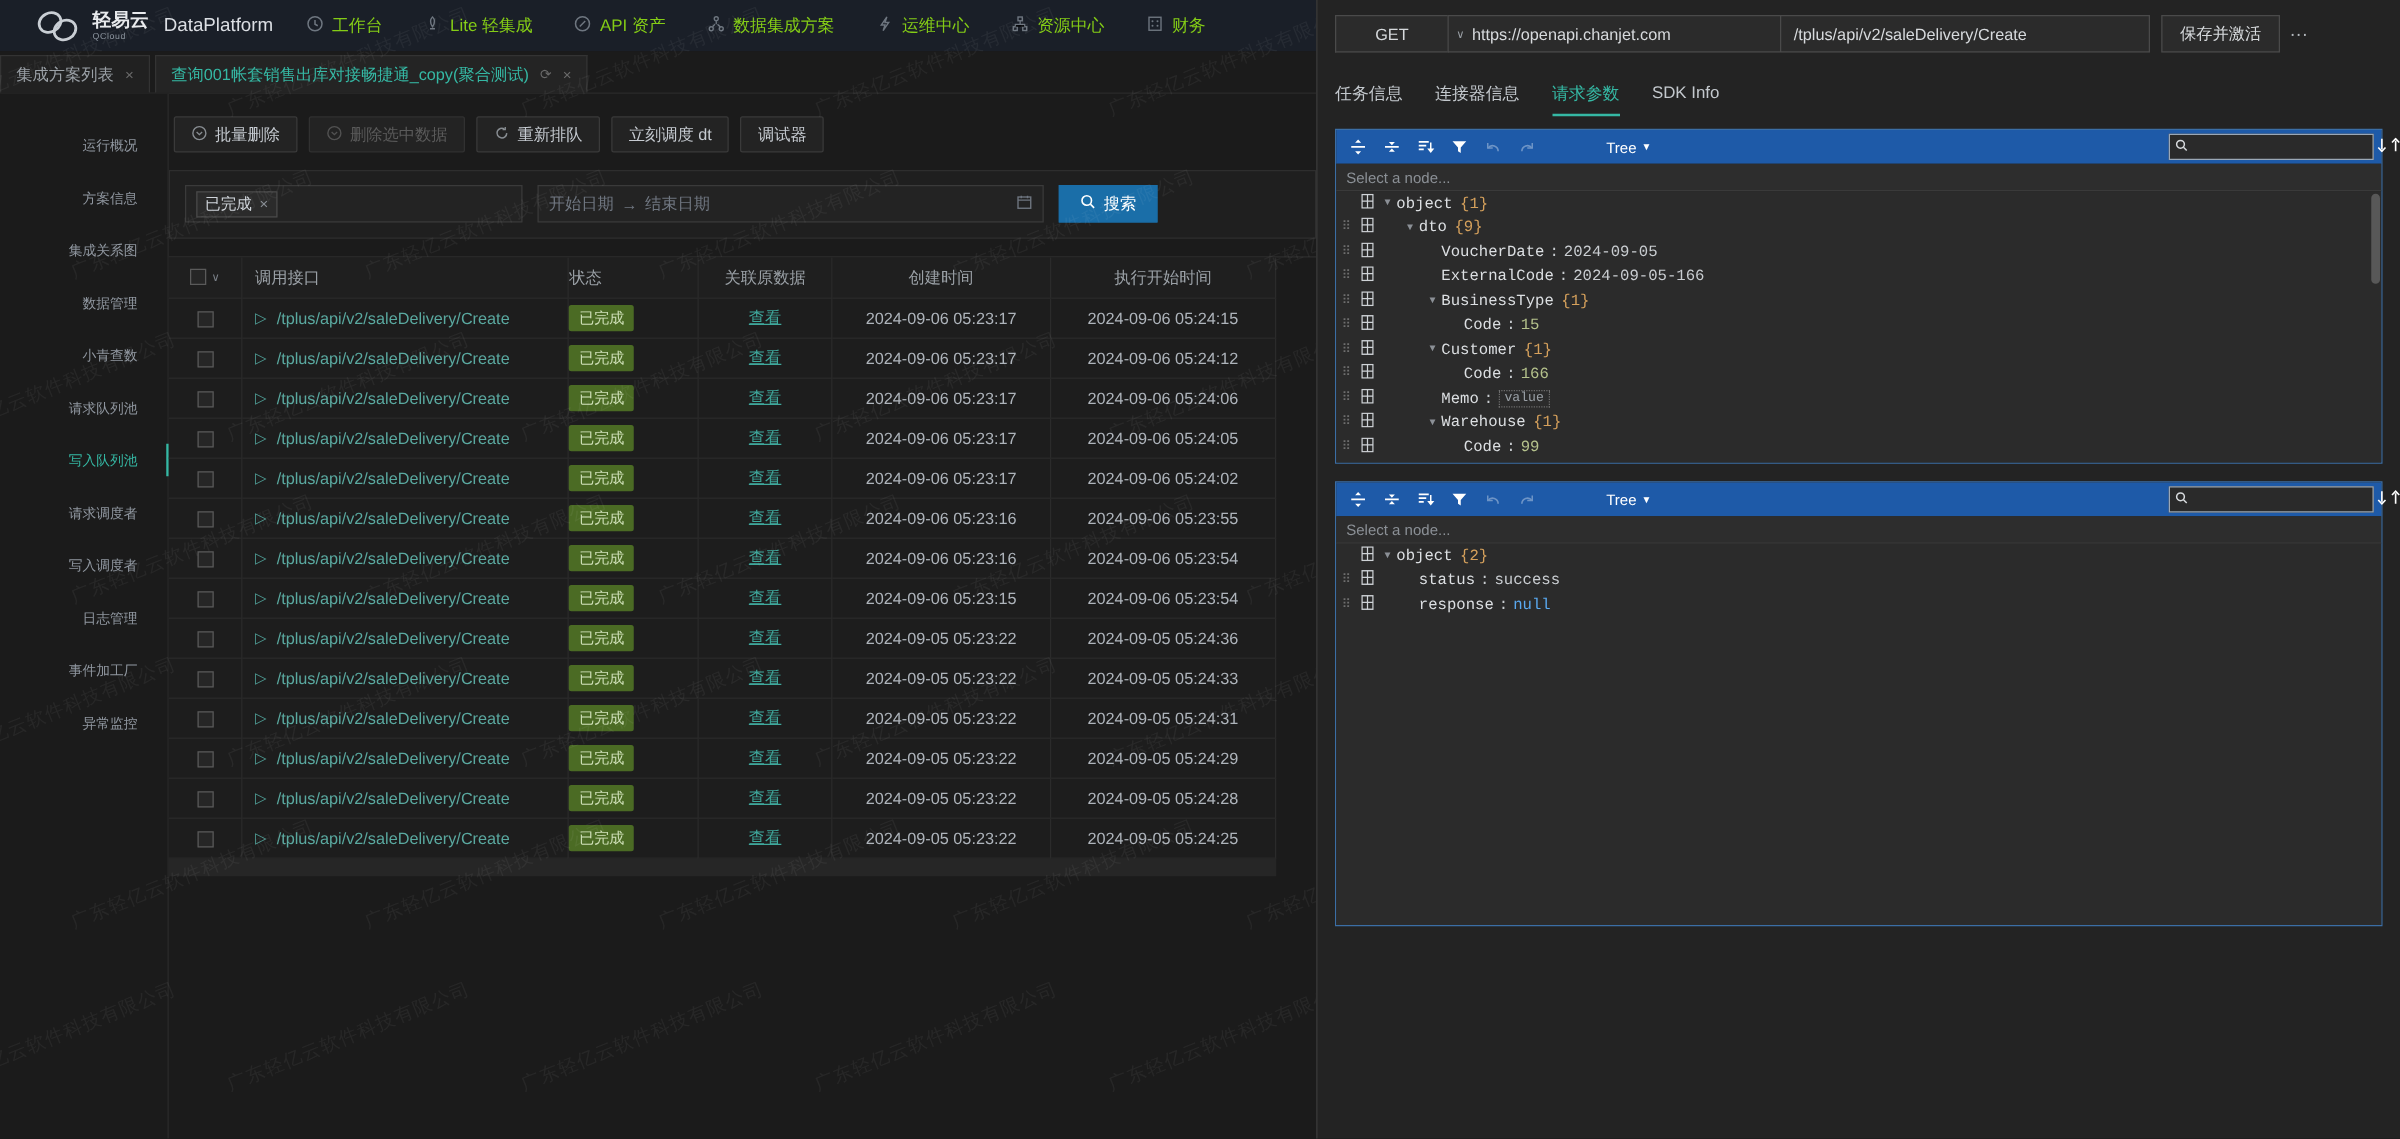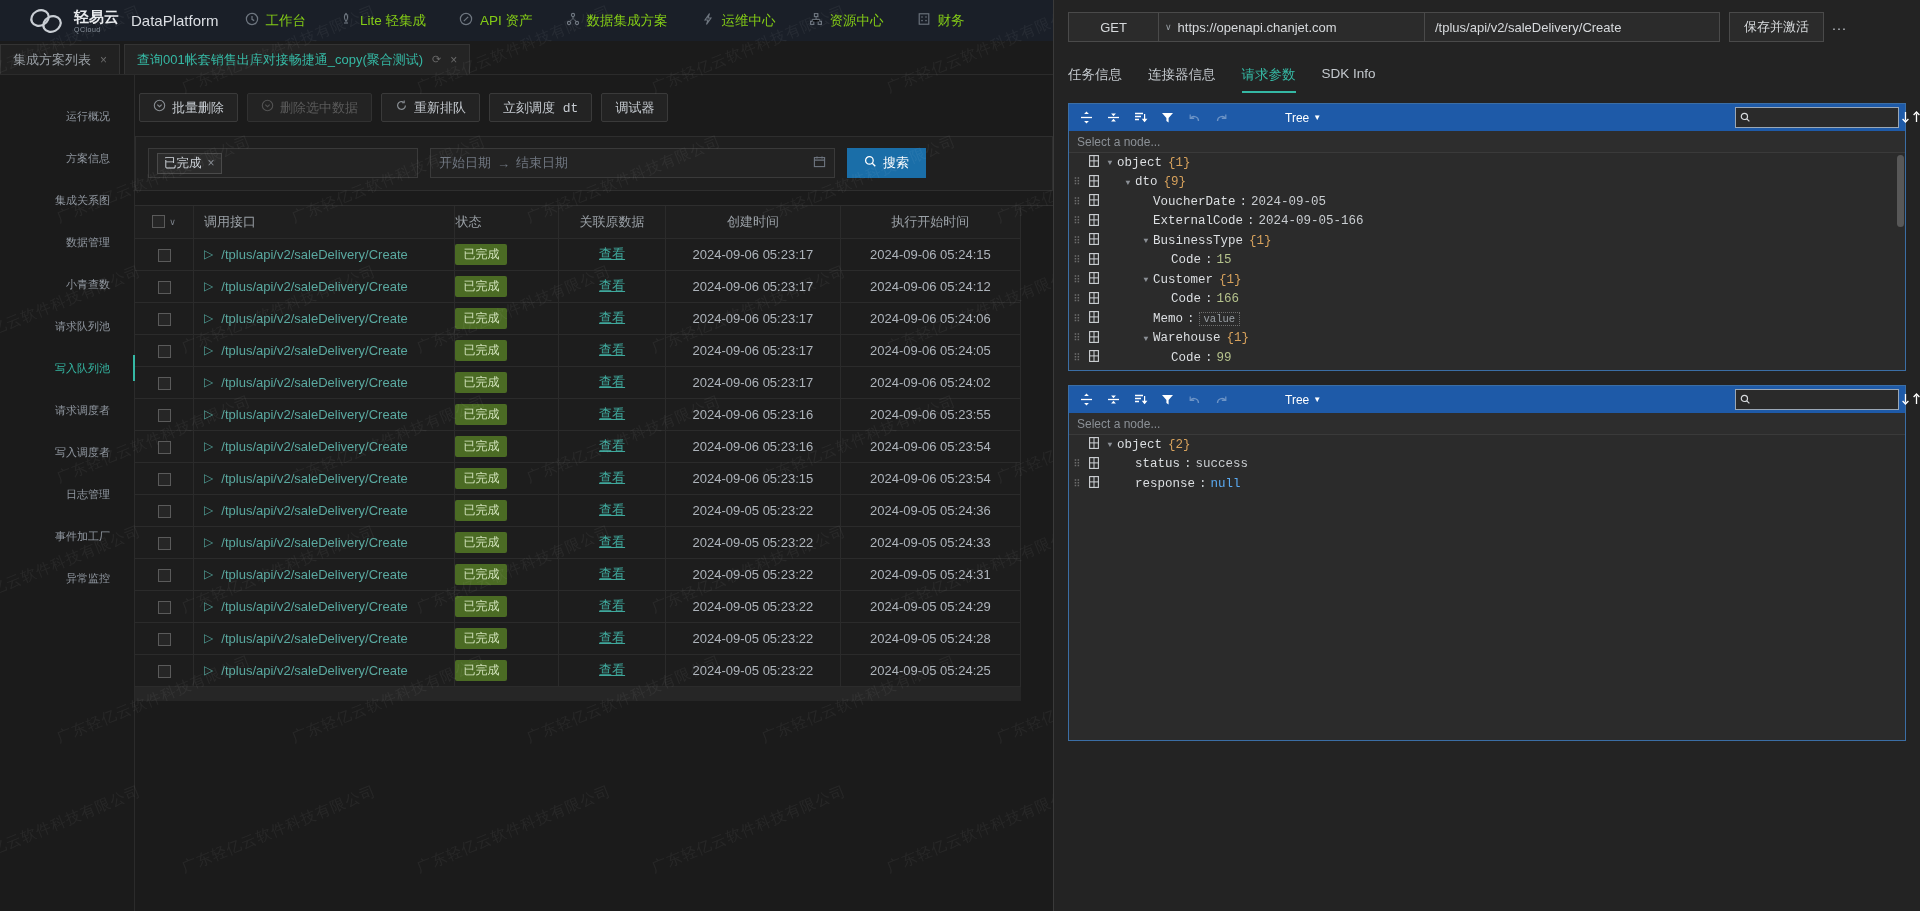--- a/index.html
+++ b/index.html
@@ -54,21 +54,21 @@
   .side-item.active::after { content: ""; position: absolute; right: -1px; top: 8px;
                width: 2px; height: 26px; background: #35b8a4; }
 
   #content { flex: 1; padding: 18px 0 0 0; position: relative; }
   #panel { margin: 0 0 0 0; }
 
   
   #btnrow { display: flex; gap: 9px; padding-left: 4px; }
   .btn { height: 29px; border: 1px solid #3a3a3a; background: #232323; color: #c6cbd1;
          font-size: 13px; display: flex; align-items: center; gap: 6px; padding: 0 13px;
-         cursor: pointer; border-radius: 2px; font-family: Liberation Mono, monospace;}
+         cursor: pointer; border-radius: 2px; font-family: Liberation Sans, sans-serif;}
   .btn.disabled { color: #5a5a5a; border-color: #313131; cursor: default; }
   .btn .gi { opacity: .85; }
 
   
   #filterbox { margin-top: 14px; border: 1px solid #2e2e2e; background: #1f1f1f;
                padding: 11px 12px 12px 12px; display: flex; gap: 12px; align-items: center; }
   .inp { height: 30px; border: 1px solid #3a3a3a; background: #232323; display: flex;
          align-items: center; padding: 0 8px; font-size: 13px; color: #c6cbd1; }
   #statusinp { width: 270px; }
   .chip { border: 1px solid #4a4a4a; background: #2b2b2b; height: 21px; display: flex;

